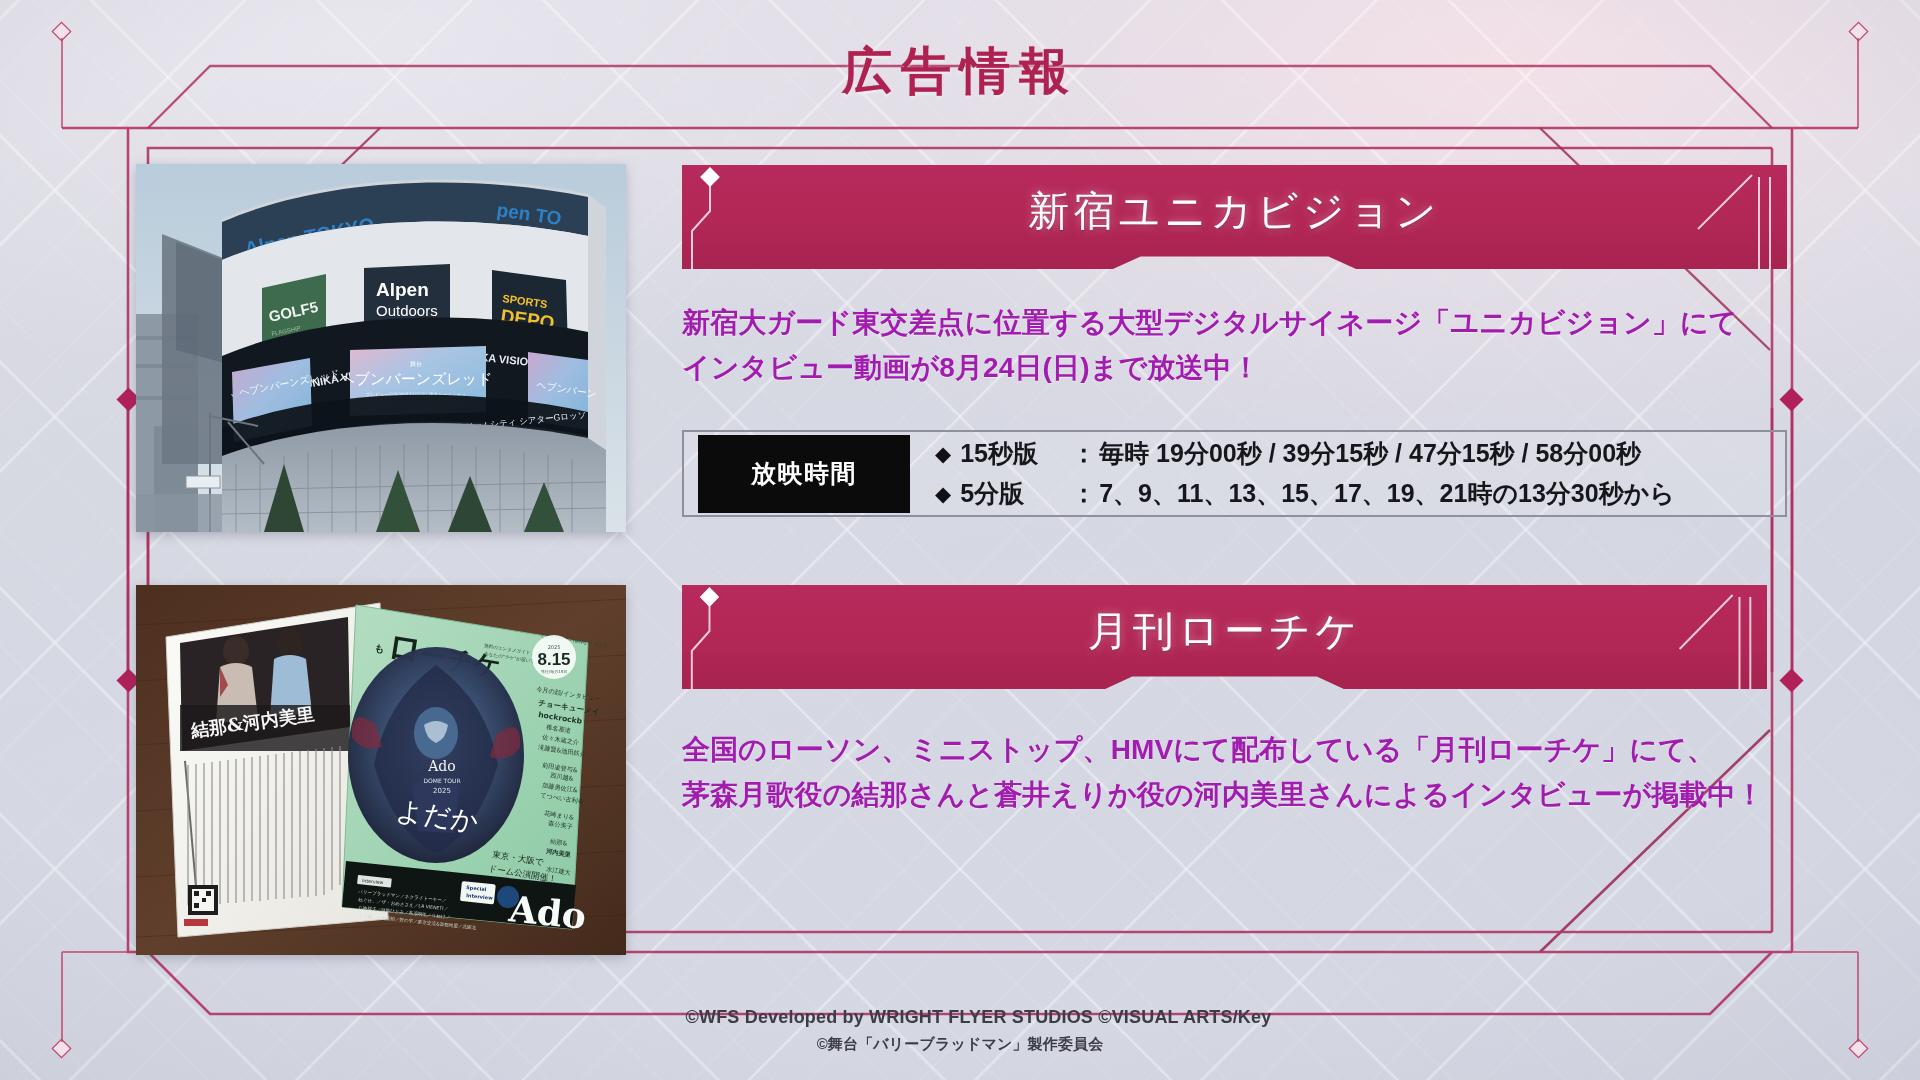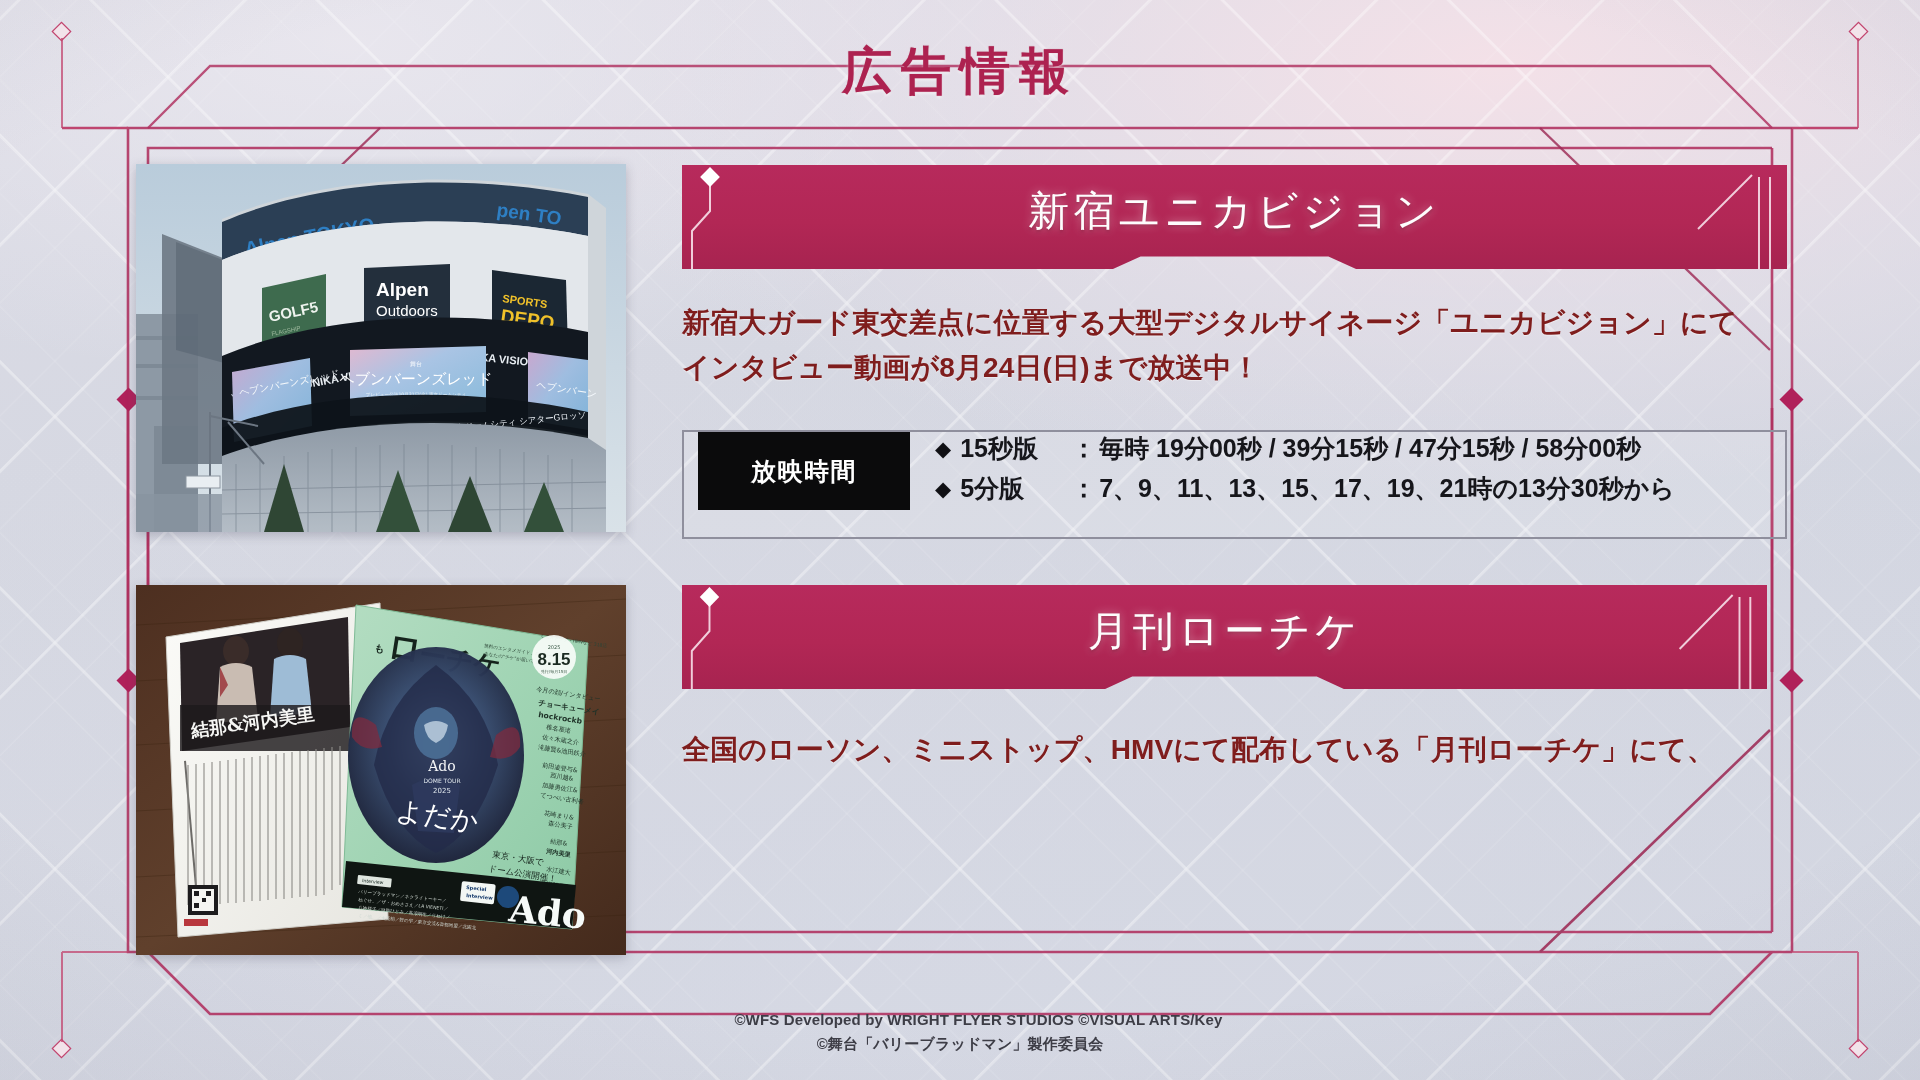--- a/index.html
+++ b/index.html
@@ -86,36 +86,36 @@
     color:#fdfdfd;
     text-shadow:0 0 10px rgba(255,255,255,.45), 0 2px 3px rgba(120,20,50,.5);
     white-space:nowrap;
   }
   .banner-deco{ position:absolute; inset:0; width:100%; height:104px; pointer-events:none; }
 
   
   .desc{
     position:absolute;
     font-size:28px; font-weight:bold;
-    color:#7f1d1d;
+    color:#a21caf;
     line-height:1.62;
     letter-spacing:.005em;
     text-shadow:0 1px 1px rgba(255,255,255,.5);
     white-space:nowrap;
   }
   #desc-yunika{ left:682px; top:300px; }
   #desc-rochike{ left:682px; top:727px; }
 
   
   #schedule-box{
     position:absolute; left:682px; top:430px;
-    width:1105px; height:109px;
+    width:1105px; height:87px;
     border:2px solid #8f8f9d;
     background:rgba(255,255,255,0.10);
-    display:flex; 
+    display:flex; align-items:center;
   }
   #schedule-label{
     margin-left:14px;
     width:212px; height:78px;
     background:#0b0b0c;
     display:flex; align-items:center; justify-content:center;
     color:#ffffff;
     font-size:25px; font-weight:bold;
     letter-spacing:.06em;
     flex:0 0 auto;
@@ -132,21 +132,21 @@
   .sched-diamond{ font-size:21px; margin-right:9px; color:#101014; }
   .sched-ver{ display:inline-block; min-width:110px; }
   .sched-colon{ margin:0 3px 0 1px; }
 
   
   #footer{
     position:absolute; left:0; right:0; bottom:26px;
     text-align:center;
     color:#3d3d46;
   }
-  #footer-line1{ font-size:15px; font-weight:bold; letter-spacing:.01em;margin-left:37px; }
+  #footer-line1{ font-size:18px; font-weight:bold; letter-spacing:.01em;margin-left:37px; }
   #footer-line2{ font-size:15px; font-weight:bold; margin-top:7px; letter-spacing:.01em; }
 </style>
 </head>
 <body>
 
 <div id="bg">
   <div class="bg-base"></div>
   <div class="bg-lattice"></div>
   <div class="bg-lattice2"></div>
   <div class="bg-vignette"></div>
@@ -540,18 +540,19 @@
       <path d="M 1070,10 L 1016,64"></path>
     </g>
     <g fill="#ffffff">
       <rect x="21" y="5" width="14" height="14" transform="rotate(45 28 12)"></rect>
     </g>
   </svg>
 </div>
 
 <div class="desc" id="desc-rochike">
   <div>全国のローソン、ミニストップ、HMVにて配布している「月刊ローチケ」にて、</div>
+  <div>茅森月歌役の結那さんと蒼井えりか役の河内美里さんによるインタビューが掲載中！</div>
 </div>
 
 <div id="footer">
   <div id="footer-line1">©WFS Developed by WRIGHT FLYER STUDIOS ©VISUAL ARTS/Key</div>
   <div id="footer-line2">©舞台「バリーブラッドマン」製作委員会</div>
 </div>
 
 </body></html>

